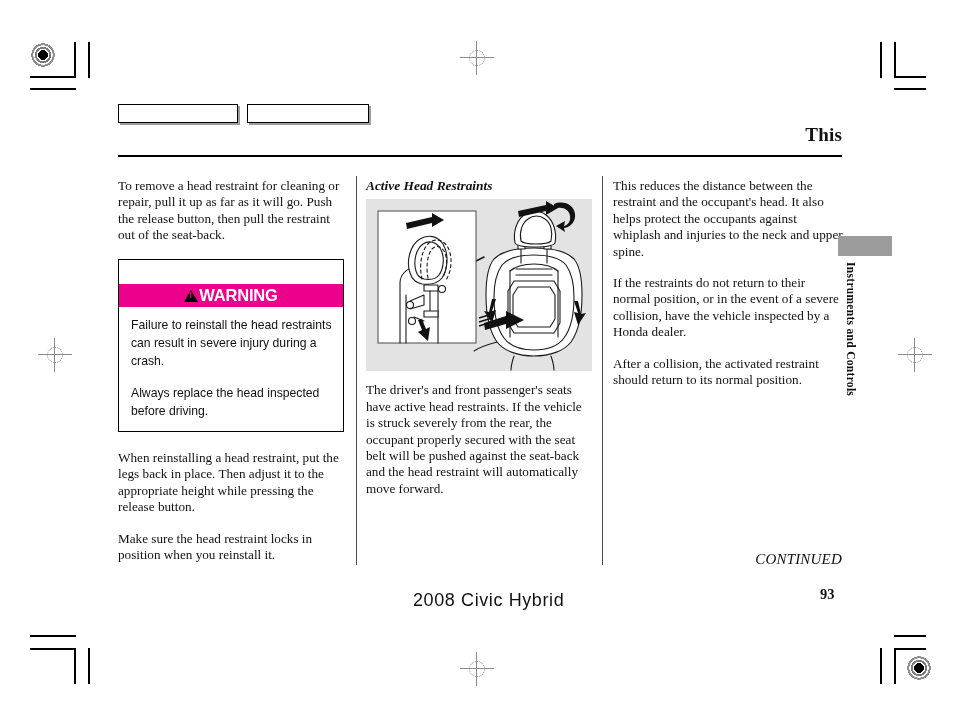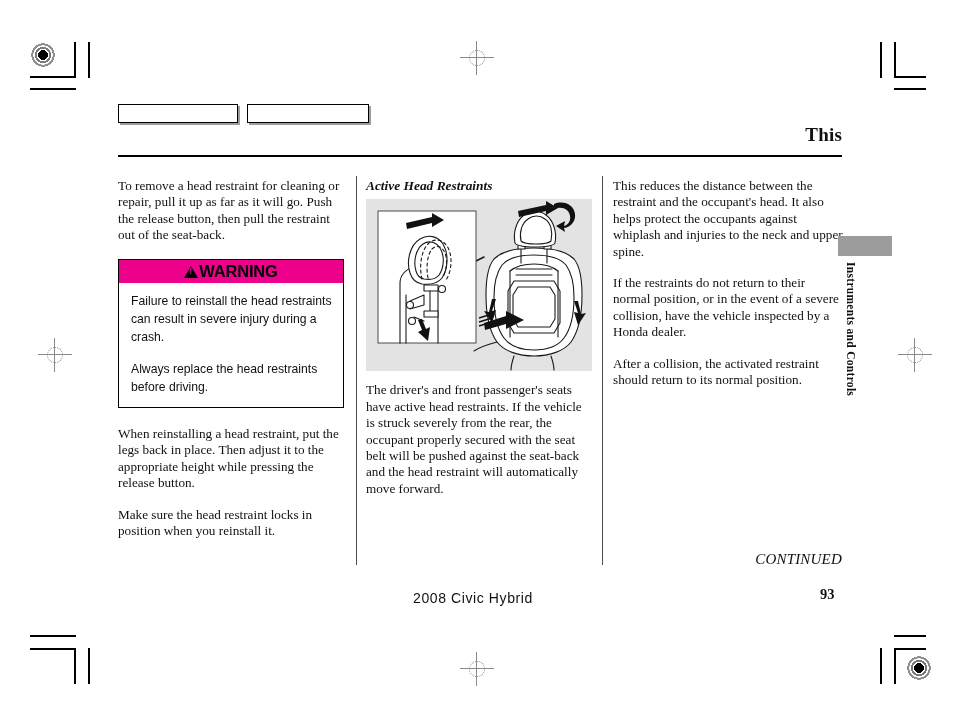--- a/index.html
+++ b/index.html
@@ -115,25 +115,26 @@
     box-sizing: border-box;
   }
   .warning-head {
     background: #ec008c;
     text-align: center;
     padding: 3px 0 4px 0;
     font-family: "Liberation Sans", sans-serif;
     font-weight: bold;
     font-size: 16.5px;
     letter-spacing: -0.2px;
-    color: #000000;
+    color: #ffffff;
     display: flex;
     align-items: center;
     justify-content: center;
     gap: 1px;
+    margin-top: 24px;
   }
   .warn-tri {
     display: inline-block;
     width: 0; height: 0;
     border-left: 7px solid transparent;
     border-right: 7px solid transparent;
     border-bottom: 12.5px solid #000000;
     position: relative;
     top: 1px;
   }
@@ -195,21 +196,21 @@
     top: 551px;
     font-style: italic;
     font-size: 15px;
     letter-spacing: 0.2px;
   }
   .footer-model {
     position: absolute;
     left: 413px;
     top: 590px;
     font-family: "Liberation Sans", sans-serif;
-    font-size: 14px;
+    font-size: 18px;
     letter-spacing: 0.6px;
   }
   .footer-page {
     position: absolute;
     left: 820px;
     top: 586px;
     font-family: Liberation Serif, serif;
     font-weight: bold;
     font-size: 14.5px;
     text-align: right;
@@ -265,21 +266,21 @@
 <div class="col col1">
   <p>To remove a head restraint for cleaning or repair, pull it up as far as it will go. Push the release button, then pull the restraint out of the seat-back.</p>
 
   <div class="warning">
     <div class="warning-head">
       <span class="warn-tri"></span>
       <span>WARNING</span>
     </div>
     <div class="warning-body">
       <p>Failure to reinstall the head restraints can result in severe injury during a crash.</p>
-      <p>Always replace the head restraints before driving.</p>
+      <p>Always replace the head inspected before driving.</p>
     </div>
   </div>
 
   <p>When reinstalling a head restraint, put the legs back in place. Then adjust it to the appropriate height while pressing the release button.</p>
   <p>Make sure the head restraint locks in position when you reinstall it.</p>
 </div>
 
 <div class="col col2">
   <div class="sub-head">Active Head Restraints</div>
 

